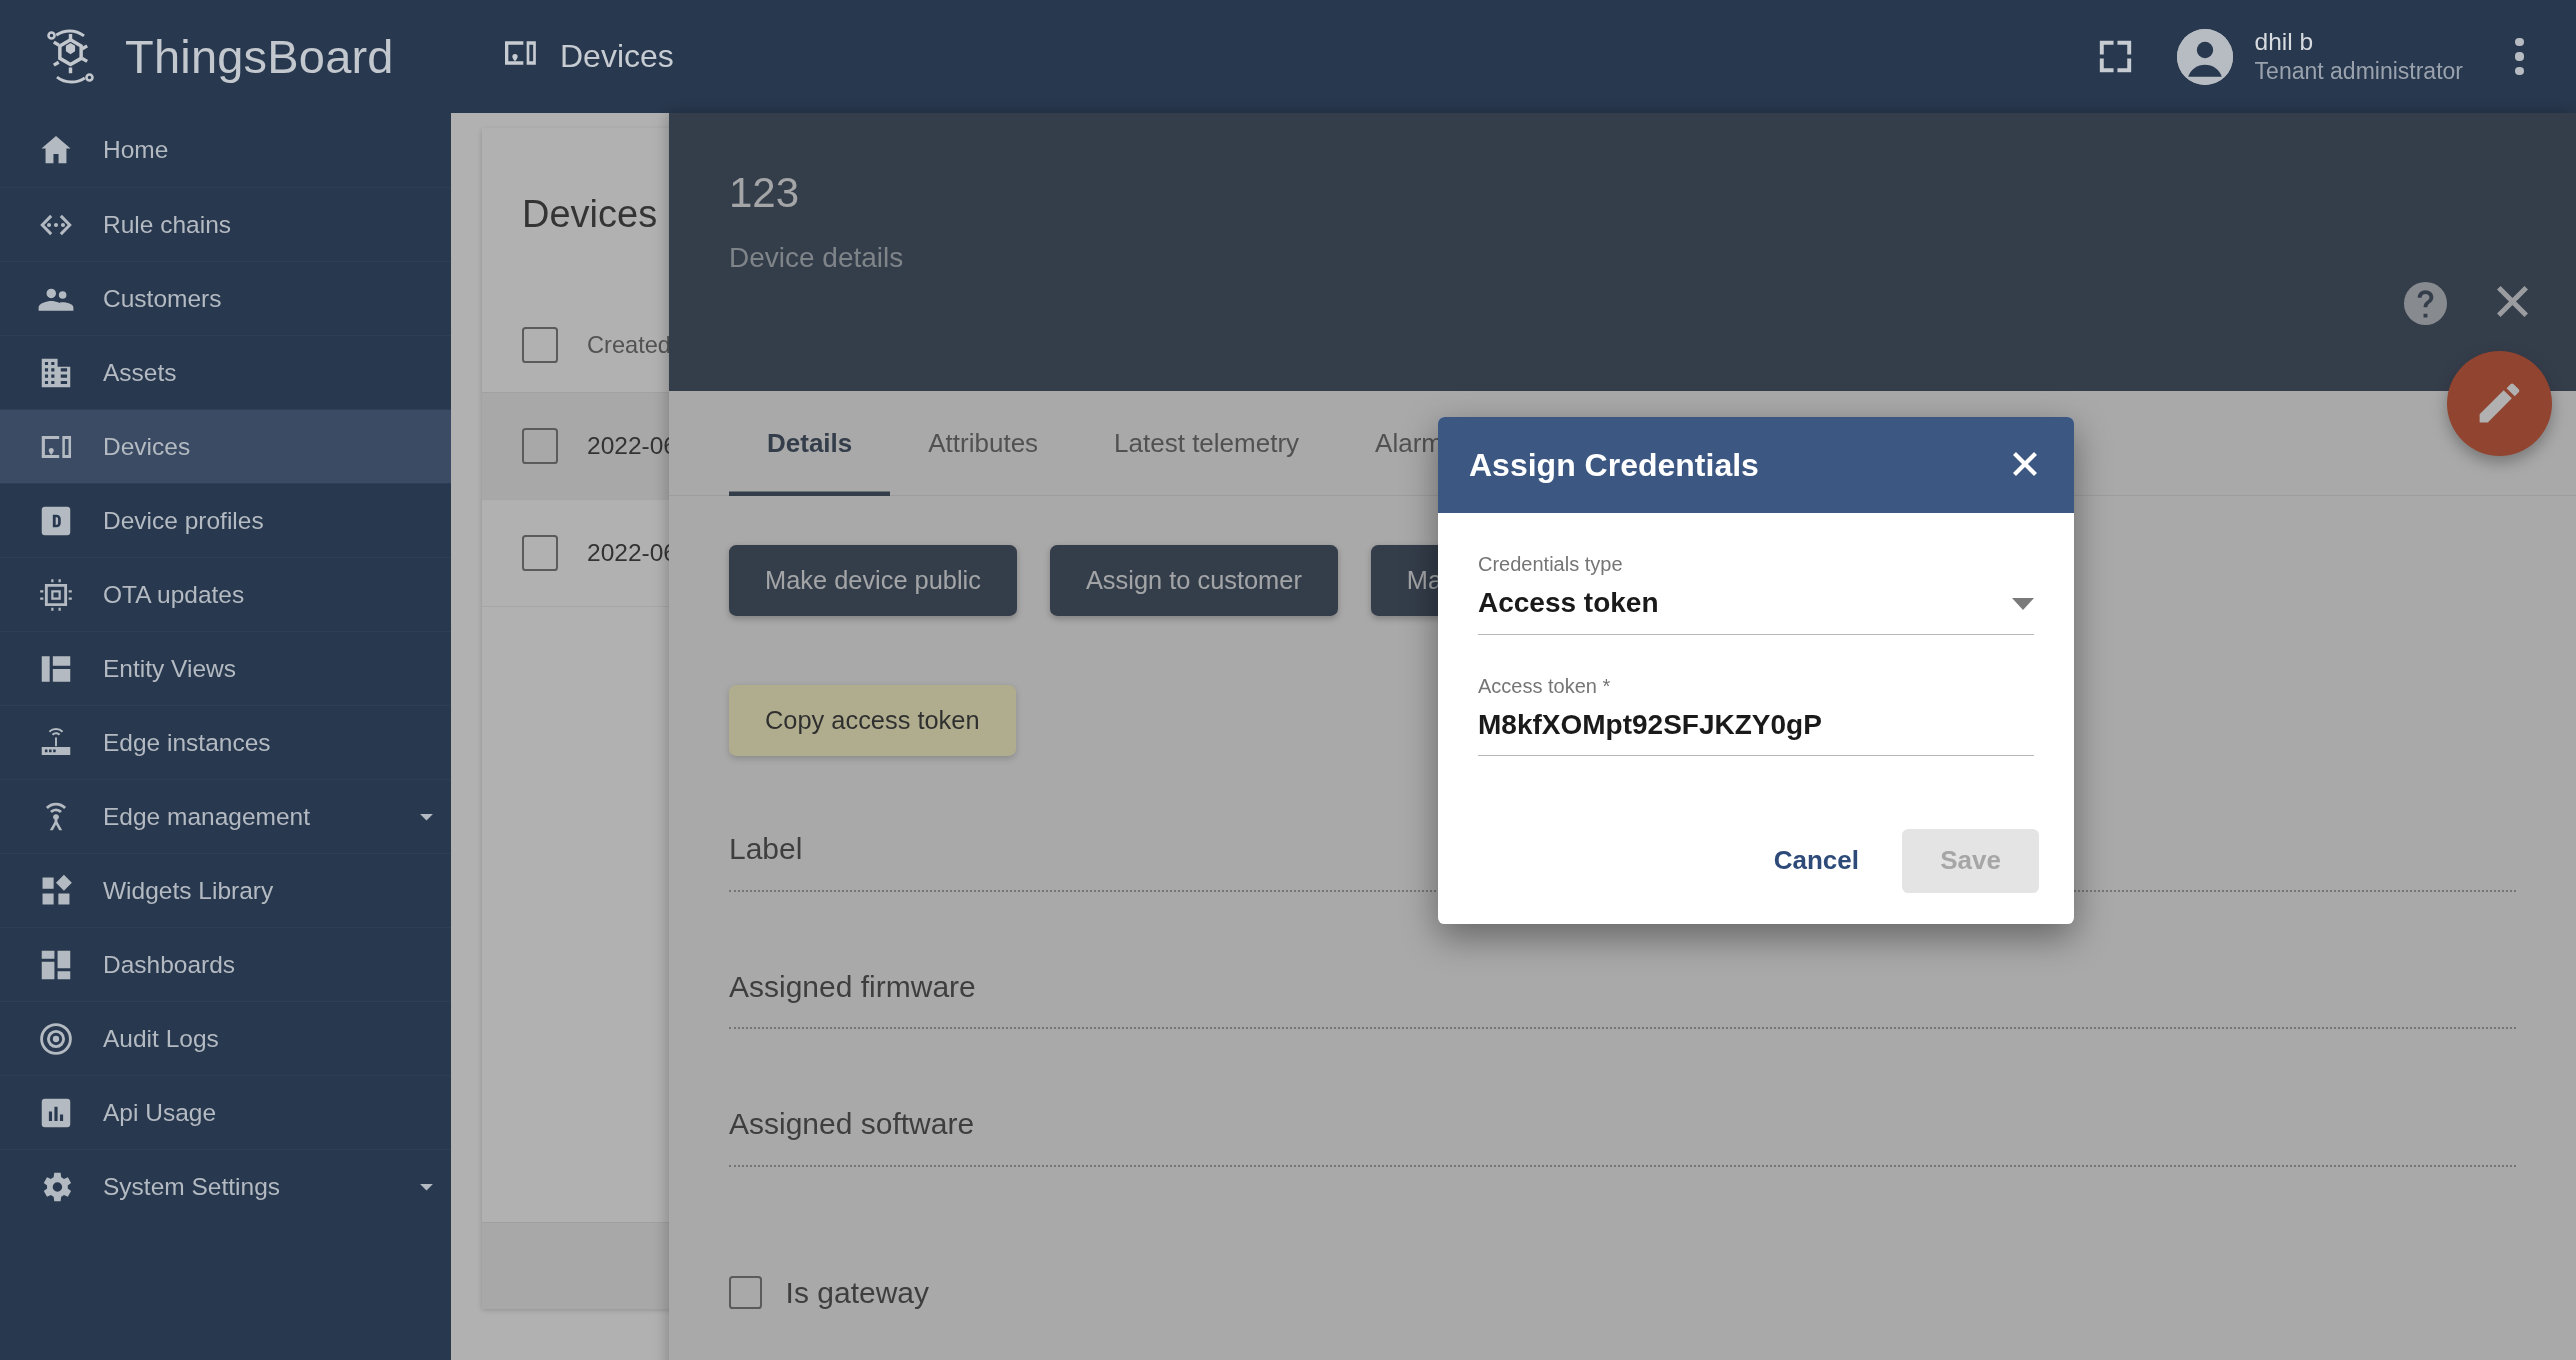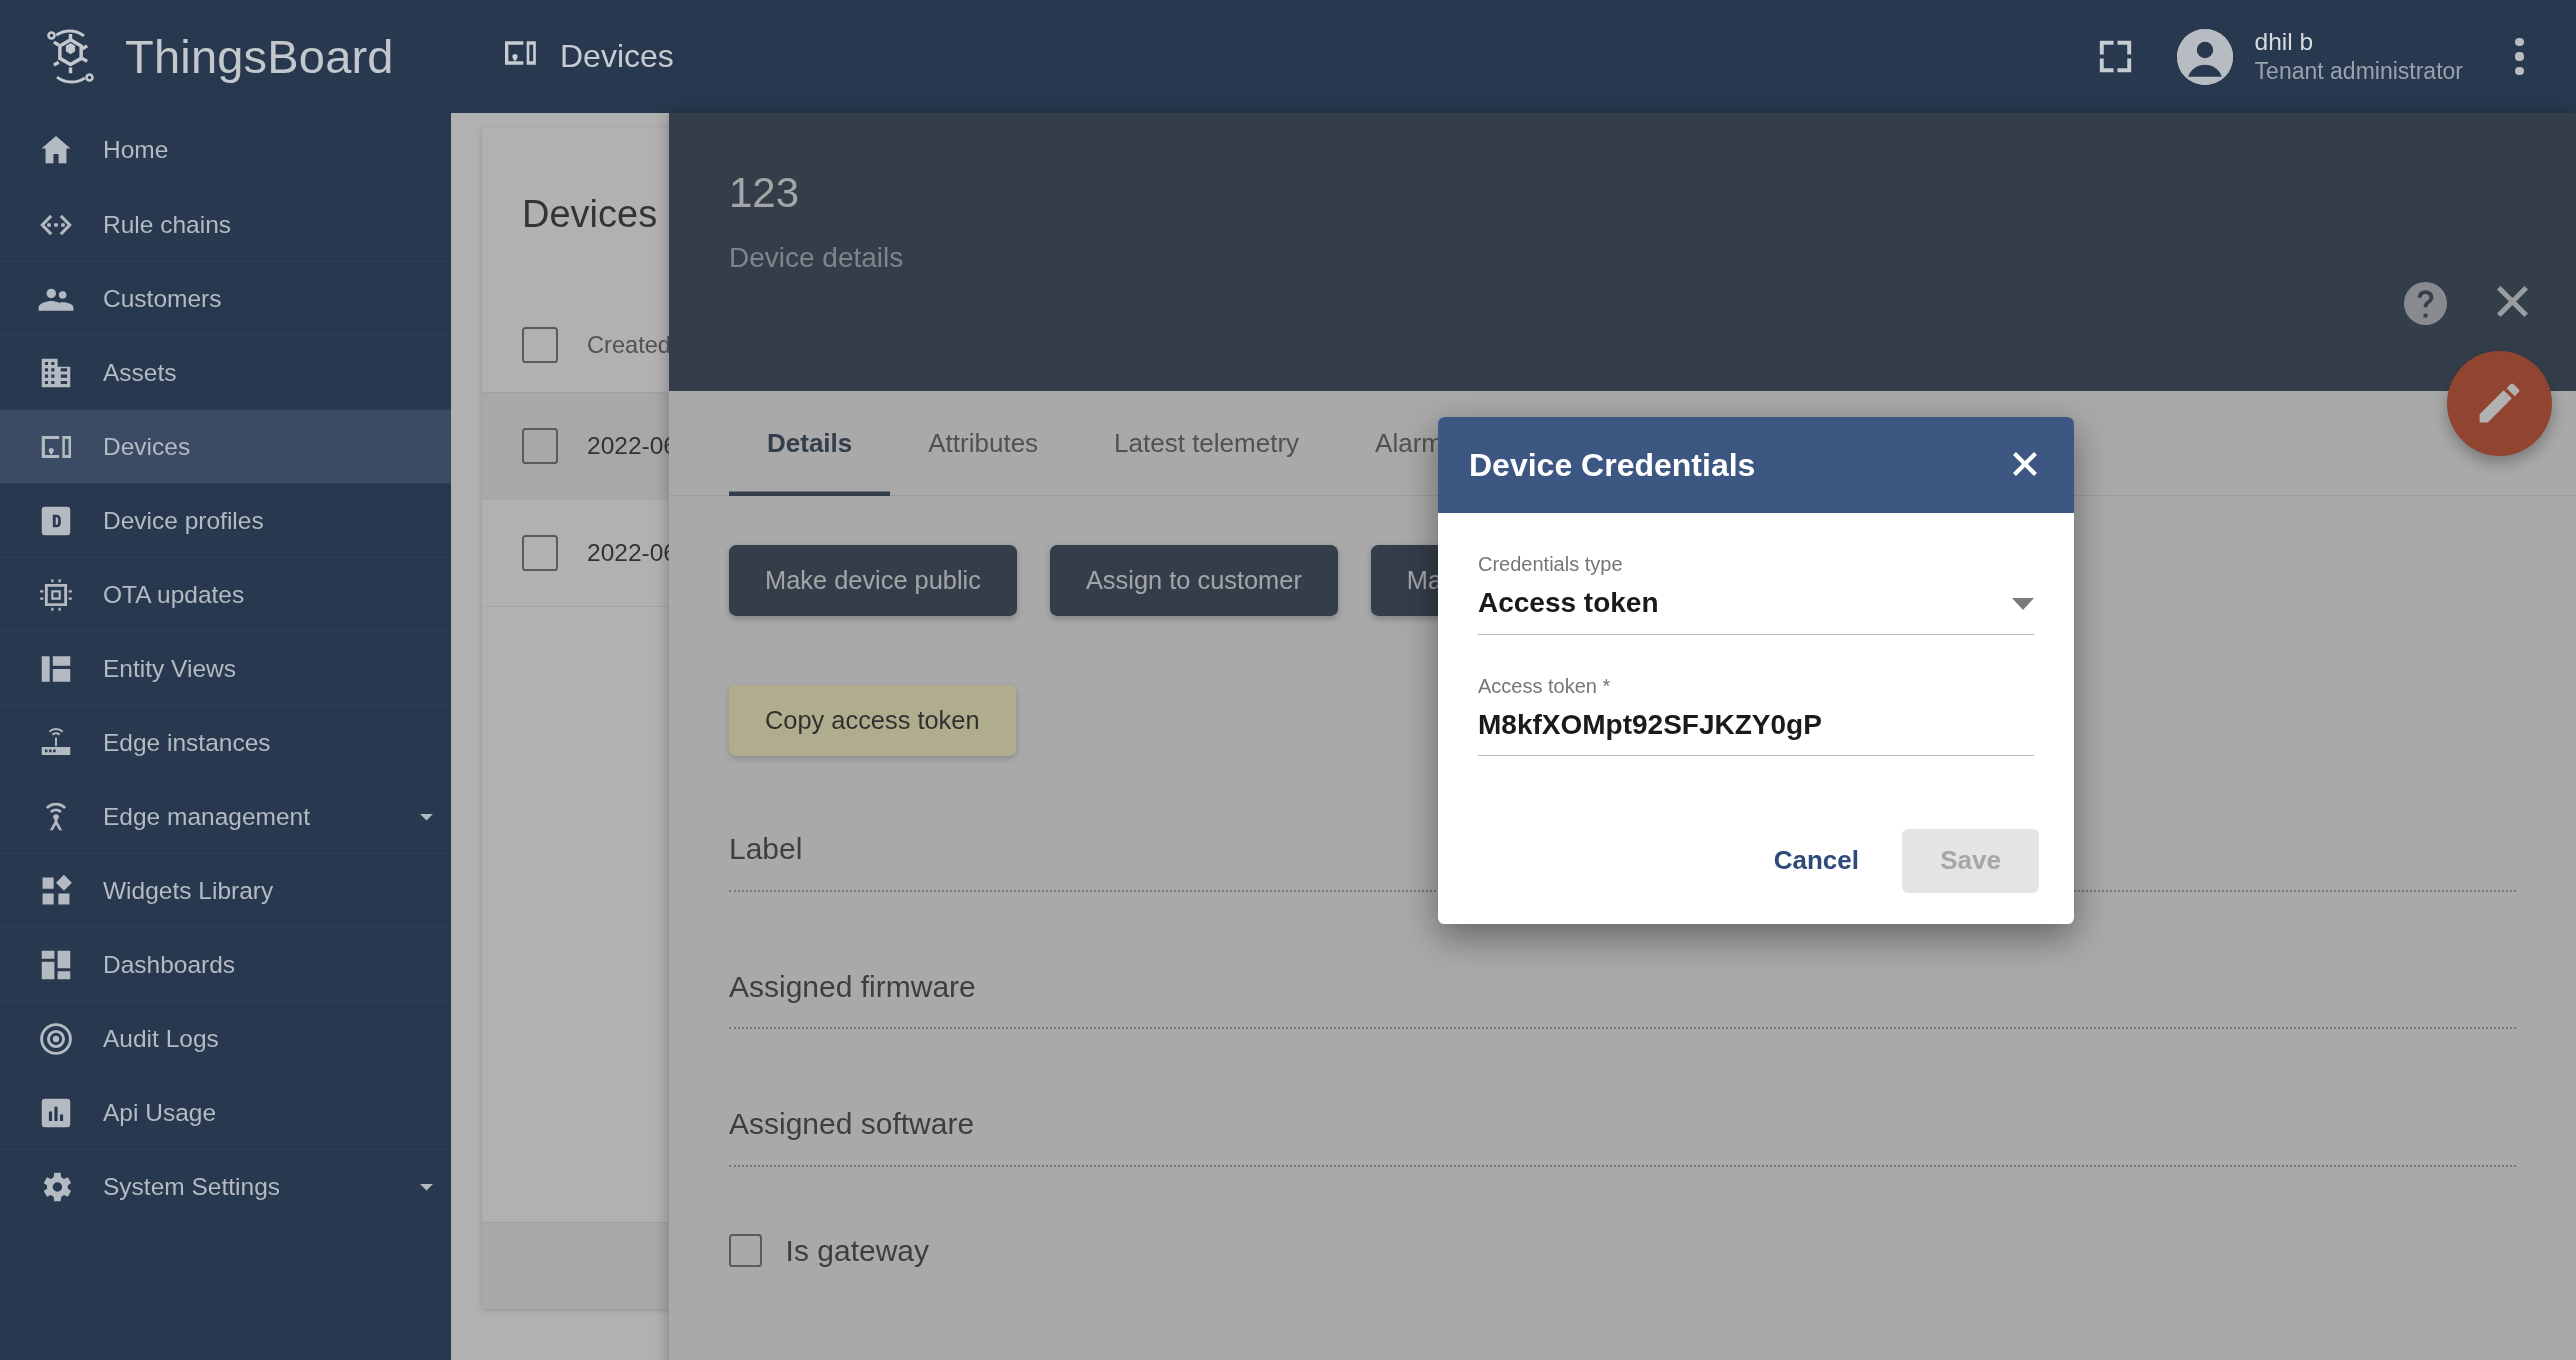--- a/index.html
+++ b/index.html
@@ -128,21 +128,21 @@
   .btn-flat {
     background: #fef9c3; color: #1f1f1f; font-size: 25.4px; border: none; border-radius: 7.3px;
     padding: 0 36px; height: 71px; box-shadow: 0 2.7px 6.4px rgba(0,0,0,.2); white-space: nowrap;
   }
   .copy-row { display: flex; gap: 33px; margin-top: 69px; }
   .fields { margin-top: 76px; }
   .field { margin-top: 78px; }
   .field:first-child { margin-top: 4px; }
   .field-label { font-size: 30px; color: #3a3a3a; }
   .field-line { border-bottom: 2.7px dotted #9a9a9a; margin-top: 23.6px; }
-  .field-chk { display: flex; align-items: center; gap: 23.6px; margin-top: 67px; }
+  .field-chk { display: flex; align-items: center; gap: 23.6px; margin-top: 109px; }
   .field-chk .cbx2 { width: 33px; height: 33px; border: 2.7px solid #6b6b6b; border-radius: 3.6px; }
   .field-chk span { font-size: 30px; color: #3a3a3a; }
 
   
   .scrim { position: absolute; inset: 0; background: rgba(70,70,70,.42); z-index: 20; }
   .modal {
     position: absolute; left: 987px; top: 417px; width: 636px;
     background: #fff; border-radius: 6.4px; box-shadow: 0 12.7px 36px rgba(0,0,0,.4);
     z-index: 30; overflow: hidden;
   }
@@ -467,21 +467,21 @@
             </div>
           </div>
         </div>
       </section>
 
       <div class="scrim"></div>
     </div>
 
     <div class="modal">
       <div class="modal-head">
-        <span class="modal-title">Device Credentials</span>
+        <span class="modal-title">Assign Credentials</span>
         <span class="modal-x"><svg viewBox="0 0 24 24">
               <path d="M5 5 19 19M19 5 5 19" fill="none"></path>
             </svg></span>
       </div>
       <div class="modal-body">
         <div class="m-field">
           <div class="m-label">Credentials type</div>
           <div class="m-row">
             <span class="m-value">Access token</span>
             <span class="m-caret"></span>

